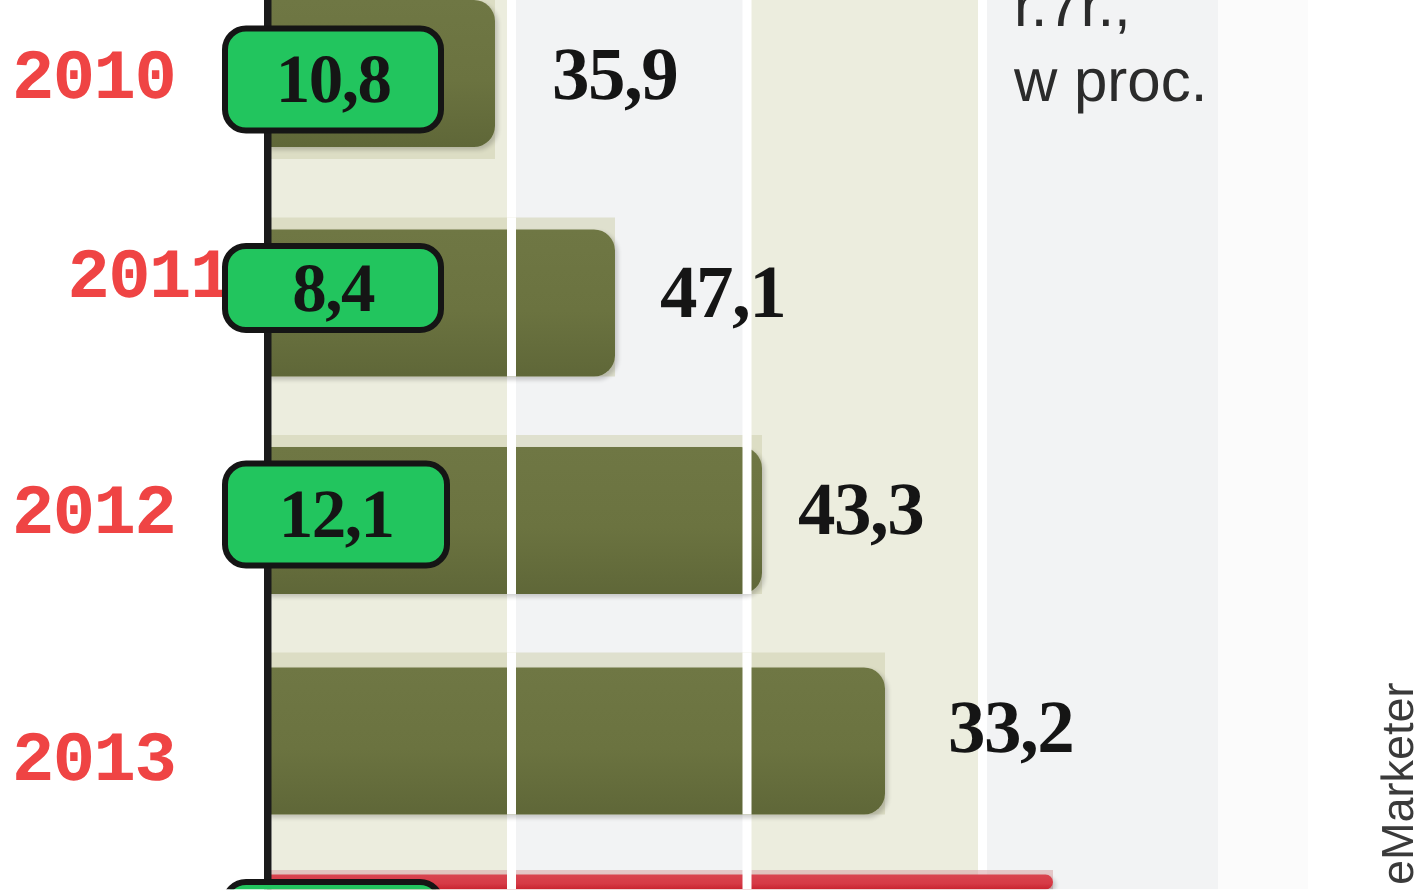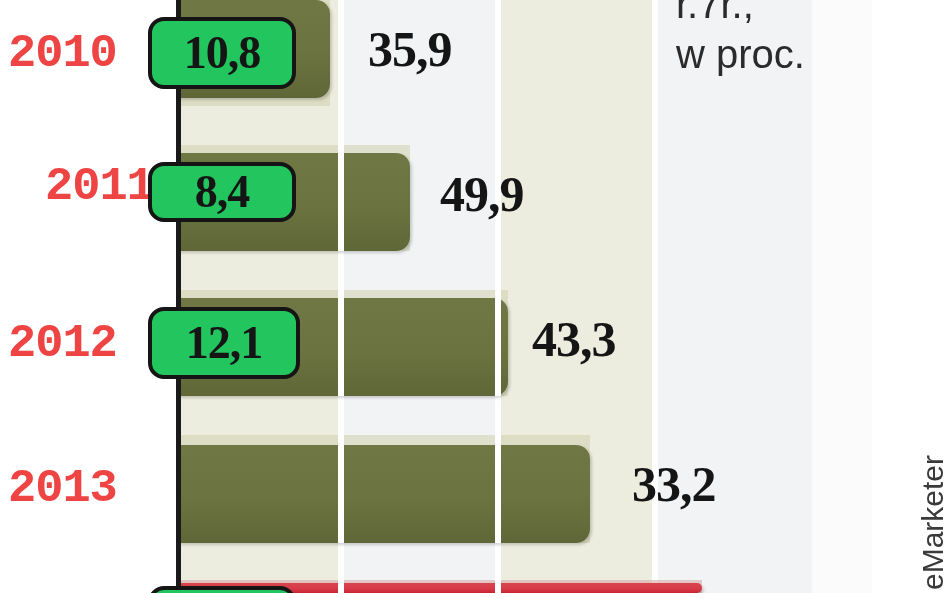--- a/index.html
+++ b/index.html
@@ -166,41 +166,41 @@
 
   <div class="row" style="top:145px;height:145px;">
     <div class="bar-tint" style="top:0px;height:106px;width:232px;"></div>
     <div class="bar" style="top:8px;height:98px;width:232px;"></div>
     <div class="grid-over" style="left:338px;top:0;height:106px;"></div>
   </div>
   <div class="year-label" style="left:8px;top:160px;margin-left:37px;">2011</div>
   <div class="pill" style="left:148px;top:162px;width:148px;height:60px;text-align:center;">
     <span>8,4</span>
   </div>
-  <div class="value-label" style="left:440px;top:165px;">49,9</div>
+  <div class="value-label" style="left:440px;top:165px;">47,1</div>
 
   <div class="row" style="top:290px;height:145px;">
     <div class="bar-tint" style="top:0px;height:106px;width:330px;"></div>
     <div class="bar" style="top:8px;height:98px;width:330px;"></div>
     <div class="grid-over" style="left:338px;top:0;height:106px;"></div>
     <div class="grid-over" style="left:495px;top:0;height:106px;"></div>
   </div>
   <div class="year-label" style="left:8px;top:317px;">2012</div>
   <div class="pill" style="left:148px;top:307px;width:152px;height:72px;">
     <span>12,1</span>
   </div>
   <div class="value-label" style="left:532px;top:310px;">43,3</div>
 
   <div class="row" style="top:435px;height:145px;">
     <div class="bar-tint" style="top:0px;height:108px;width:412px;"></div>
     <div class="bar" style="top:10px;height:98px;width:412px;"></div>
     <div class="grid-over" style="left:338px;top:0;height:108px;"></div>
     <div class="grid-over" style="left:495px;top:0;height:108px;"></div>
   </div>
-  <div class="year-label" style="left:8px;top:462px;">2013</div>
+  <div class="year-label" style="left:8px;top:482px;">2013</div>
   <div class="value-label" style="left:632px;top:455px;">33,2</div>
 
   <div class="row" style="top:580px;height:13px;">
     <div class="bar-tint" style="top:0px;height:13px;width:524px;background:#d8a0a3;"></div>
     <div class="bar red" style="top:3px;height:10px;width:524px;"></div>
     <div class="grid-over" style="left:338px;top:0;height:13px;"></div>
     <div class="grid-over" style="left:495px;top:0;height:13px;"></div>
   </div>
   <div class="pill" style="left:148px;top:586px;width:148px;height:72px;">
     <span></span>

